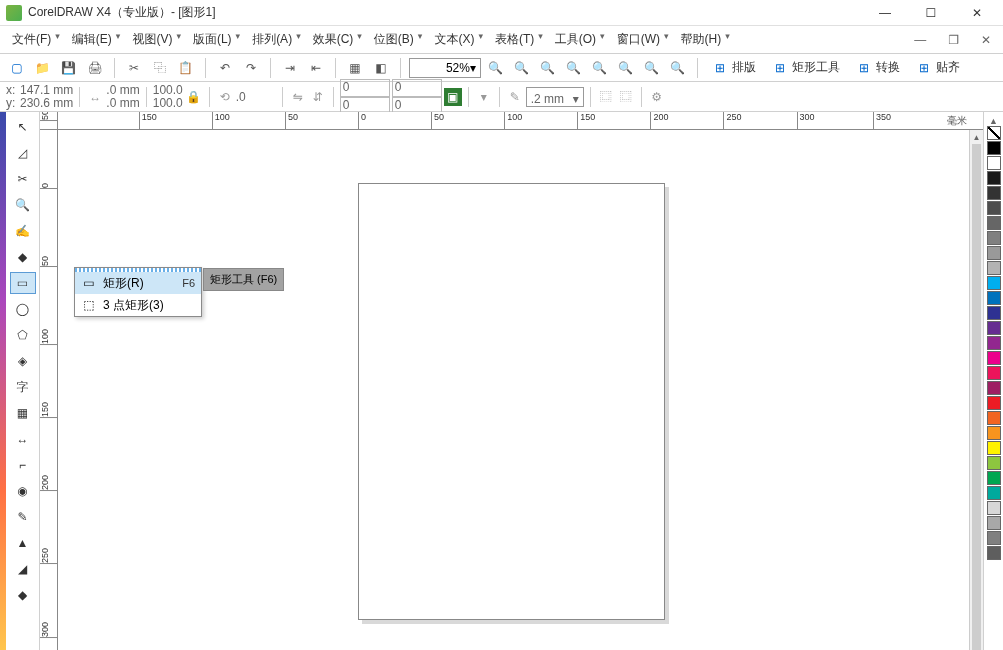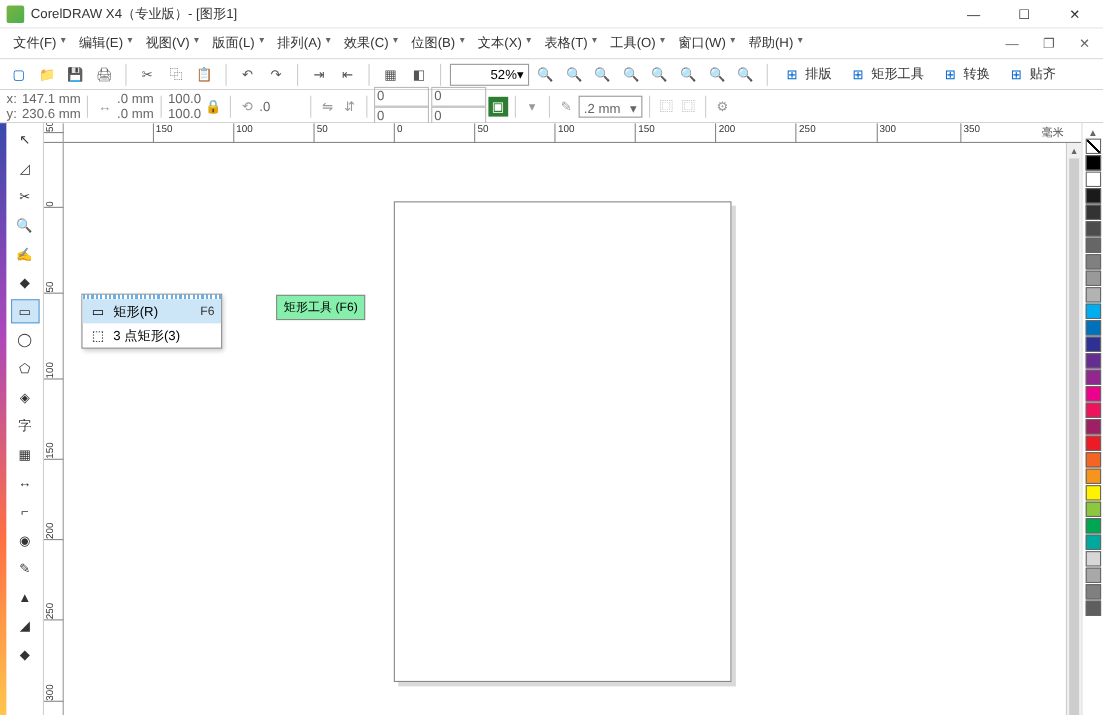--- a/index.html
+++ b/index.html
@@ -45,21 +45,21 @@
 .scrollbar-v .thumb { position: absolute; top: 14px; bottom: 14px; left: 2px; right: 2px; background: #cdcdcd; }
 .palette { width: 20px; background: #fff; border-left: 1px solid #d0d0d0; display: flex; flex-direction: column; padding-top: 4px; }
 .swatch { width: 14px; height: 14px; margin: 0 auto 1px; border: 1px solid #666; }
 .flyout { position: absolute; left: 34px; top: 155px; width: 128px; background: #fff; border: 1px solid #8a8a8a; box-shadow: 2px 2px 4px rgba(0,0,0,0.2); z-index: 10; }
 .flyout .grip { height: 4px; background: repeating-linear-gradient(90deg, #6ab0e8 0 2px, #fff 2px 4px); }
 .flyout-item { height: 22px; display: flex; align-items: center; padding: 0 6px; gap: 6px; font-size: 12px; }
 .flyout-item.sel { background: #cde6f7; }
 .flyout-item .icn { width: 16px; height: 16px; display: flex; align-items: center; justify-content: center; }
 .flyout-item .lbl { flex: 1; }
 .flyout-item .key { color: #333; font-size: 11px; }
-.tooltip { position: absolute; left: 163px; top: 156px; border: 1px solid #888; background: #86efac; padding: 3px 6px; font-size: 11px; z-index: 11; margin-left: 48px; }
+.tooltip { position: absolute; left: 163px; top: 156px; border: 1px solid #888; background: #a3a3a3; padding: 3px 6px; font-size: 11px; z-index: 11; }
 .left-strip { width: 6px; background: linear-gradient(#3949ab, #ab47bc, #ff7043, #ffd54f); }
 .unit-label { position: absolute; right: 16px; top: 2px; font-size: 10px; color: #555; }
 </style>
 </head>
 <body>
 
 <div class="titlebar">
   <div class="logo"></div>
   <div class="title">CorelDRAW X4（专业版）- [图形1]</div>
   <div class="winbtns">

